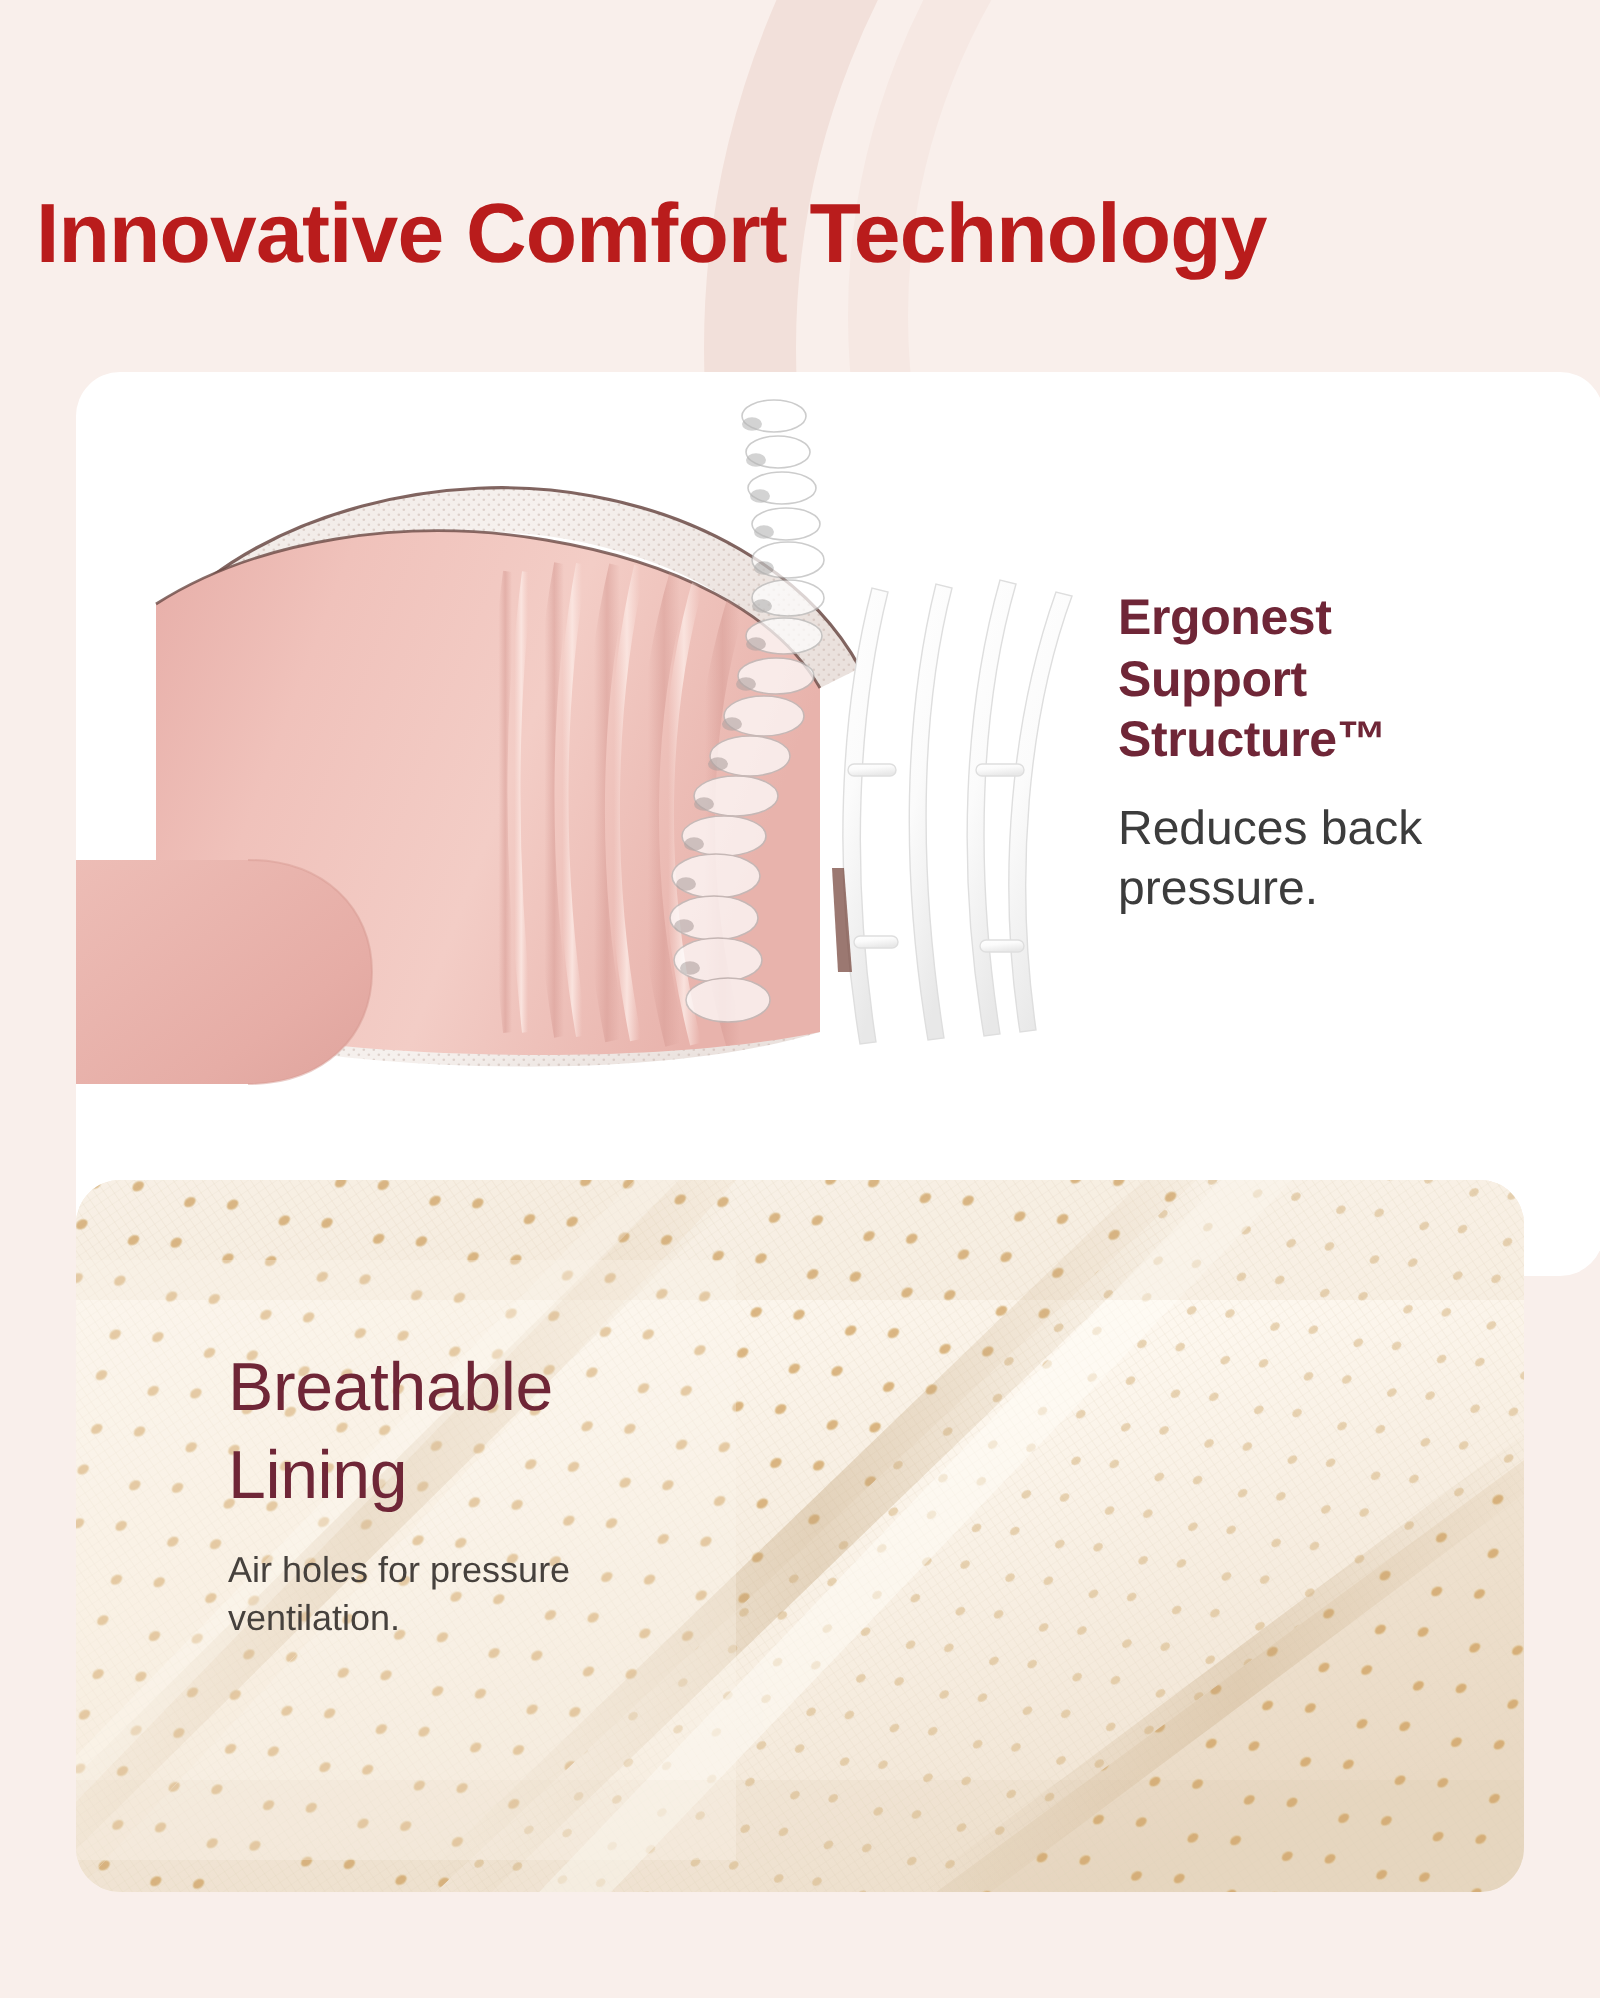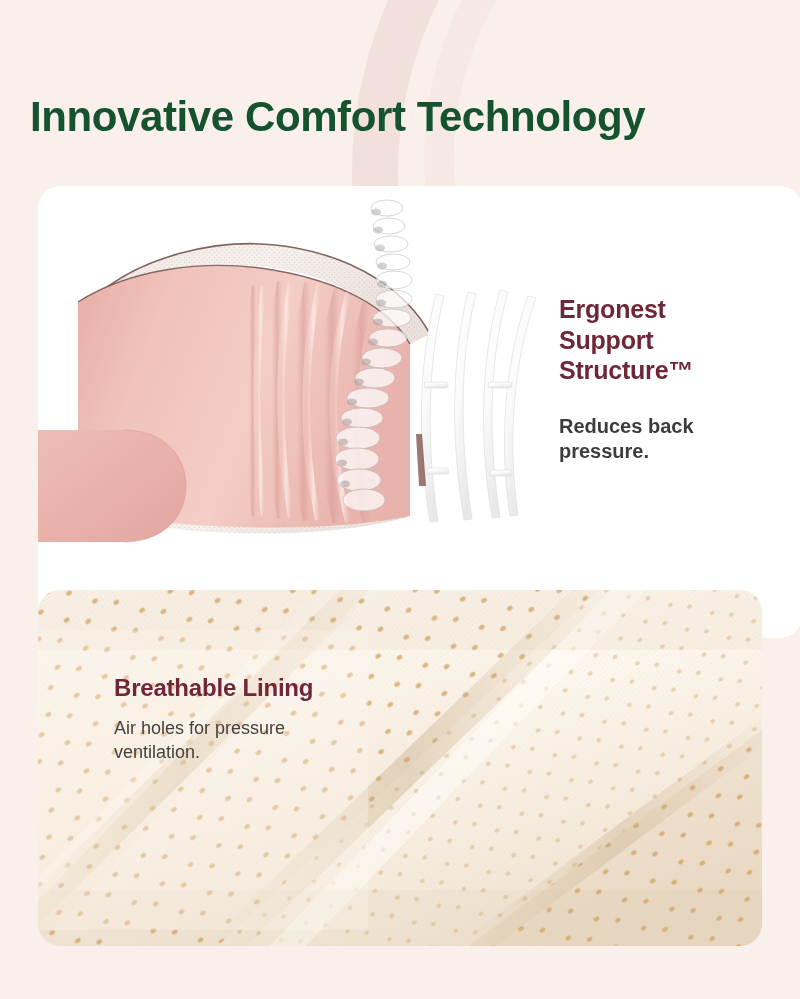--- a/index.html
+++ b/index.html
@@ -40,26 +40,26 @@
     height: 640px;
     left: 424px;
     top: -192px;
     border-width: 30px;
     border-color: #f6e8e3;
   }
 
   
   #page-title {
     position: absolute;
-    left: 30px;
+    left: 18px;
     top: 68px;
     font-size: 42px;
     font-weight: bold;
     letter-spacing: -0.4px;
-    color: #14532d;
+    color: #b91c1c;
     line-height: 1;
     white-space: nowrap;
   }
 
   
   .card {
     position: absolute;
     left: 38px;
     width: 724px;
     border-radius: 22px;
@@ -94,43 +94,43 @@
     width: 200px;
   }
   .copy-heading {
     font-size: 25px;
     font-weight: bold;
     color: #6f2637;
     line-height: 1.22;
     letter-spacing: -0.2px;
   }
   .copy-body {
-    margin-top: 28px;
-    font-size: 20px;
+    margin-top: 14px;
+    font-size: 24px;
     color: #3c3c3c;
     line-height: 1.28;
-    font-weight: 700;
+    font-weight: 400;
   }
 
   
   #fabric-photo {
     position: absolute;
     inset: 0;
   }
   #fabric-photo svg { display: block; }
 
   .lining-copy {
     position: absolute;
     left: 76px;
     top: 82px;
     width: 230px;
   }
   .lining-heading {
-    font-size: 24px;
-    font-weight: bold;
+    font-size: 34px;
+    font-weight: normal;
     color: #6f2637;
     line-height: 1.3;
     letter-spacing: -0.2px;
   }
   .lining-body {
     margin-top: 14px;
     font-size: 18px;
     color: #46413d;
     line-height: 1.3;
     font-weight: 300;

